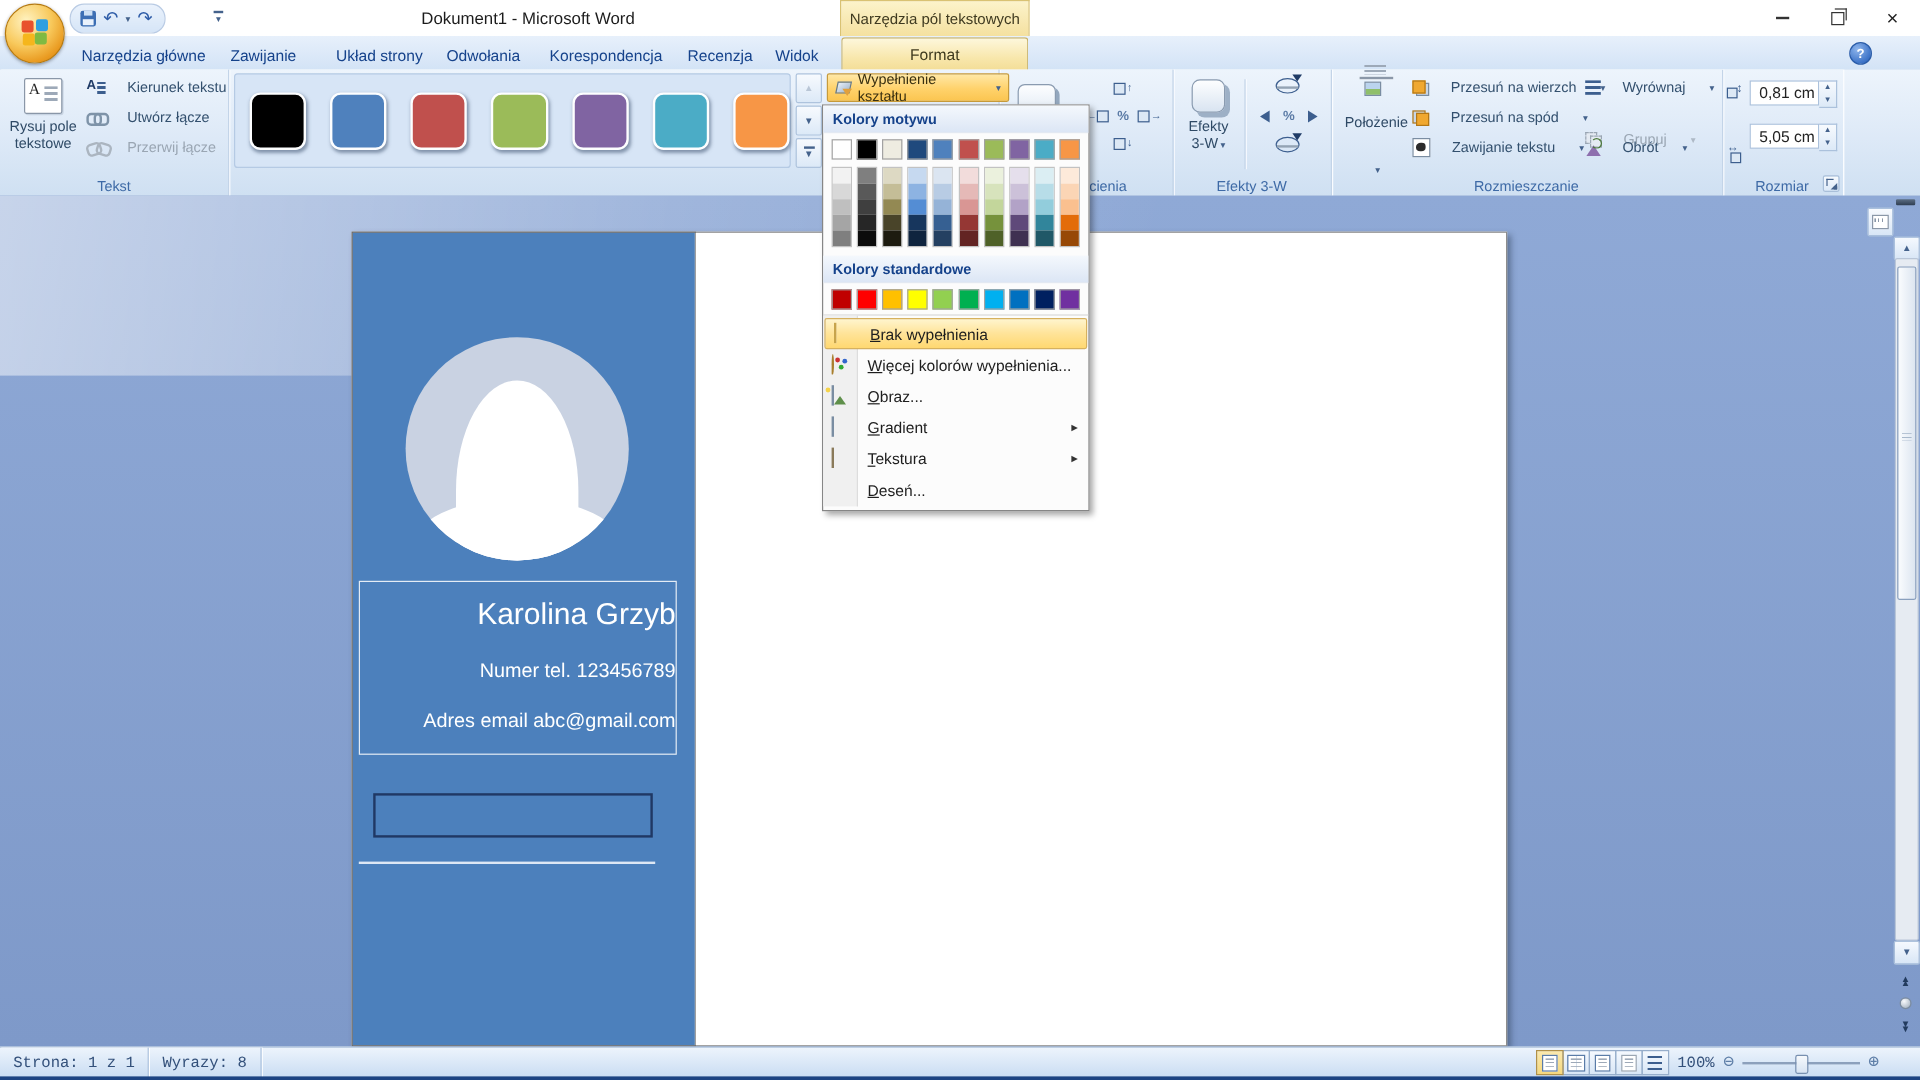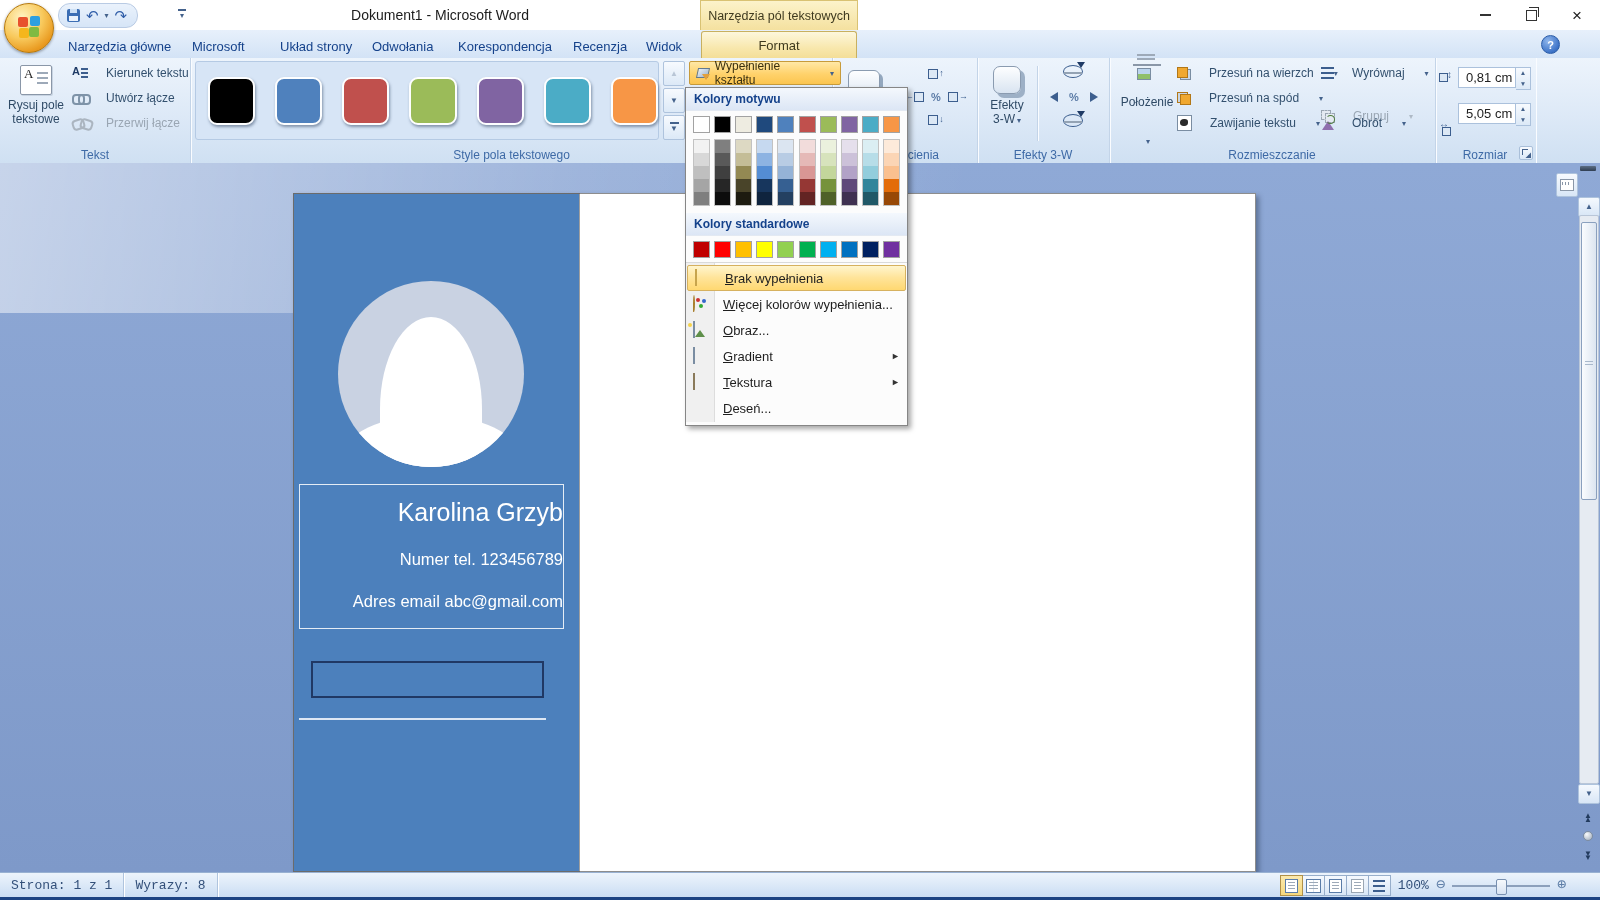--- a/index.html
+++ b/index.html
@@ -276,21 +276,21 @@
     <span class="mini-arrow">▾</span>
     <span class="glyph">↷</span>
   </div>
   <div class="qat-more abs" style="left:178px;top:9px;">
     <b></b>
     <span class="mini-arrow">▾</span>
   </div>
 
   <div class="tabrow">
     <span class="tab" style="left:58px;">Narzędzia główne</span>
-    <span class="tab" style="left:182px;">Microsoft</span>
+    <span class="tab" style="left:182px;">Zawijanie</span>
     <span class="tab" style="left:270px;">Układ strony</span>
     <span class="tab" style="left:362px;">Odwołania</span>
     <span class="tab" style="left:448px;">Korespondencja</span>
     <span class="tab" style="left:563px;">Recenzja</span>
     <span class="tab" style="left:636px;">Widok</span>
     <div class="tab-format">Format</div>
     <div class="helpbtn">?</div>
   </div>
 
   <div class="ribbon">
@@ -336,21 +336,20 @@
         <div class="sbtn">
             <b></b>
             <span>▼</span>
           </div>
       </div>
       <div class="fillbtn">
         <span class="ic-bucket"></span>
         <span>Wypełnienie kształtu</span>
         <span class="dd">▾</span>
       </div>
-      <div class="glabel">Style pola tekstowego</div>
     </div>
 
     <div class="rgroup" style="left:833px;width:144px;">
       <div class="bigbtn" style="left:7px;top:4px;width:48px;height:82px;">
         <span class="ic-shadowrect"></span>
       </div>
       <div class="nudge" style="left:92px;top:6px;">
           <span class="nsq"></span>
           <span class="narr">↑</span>
         </div>

